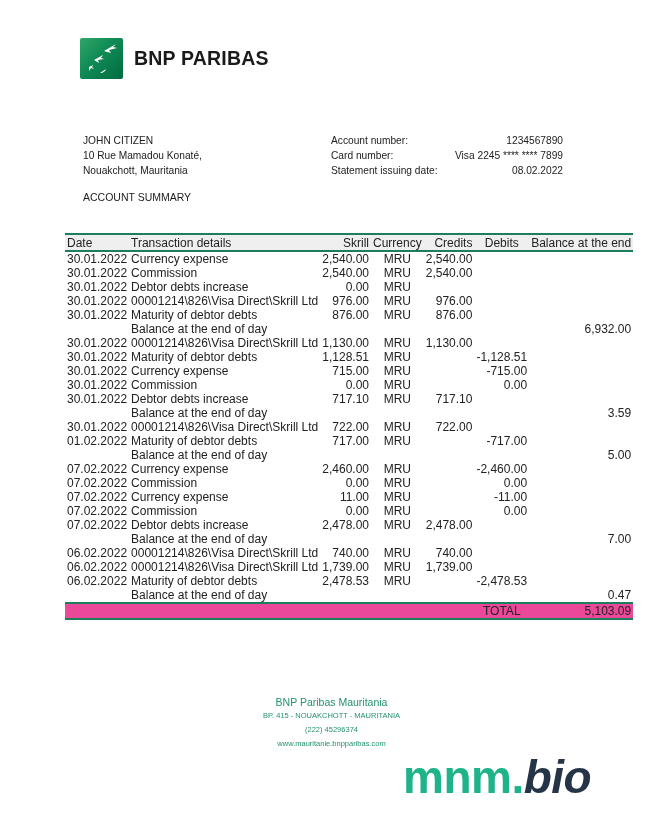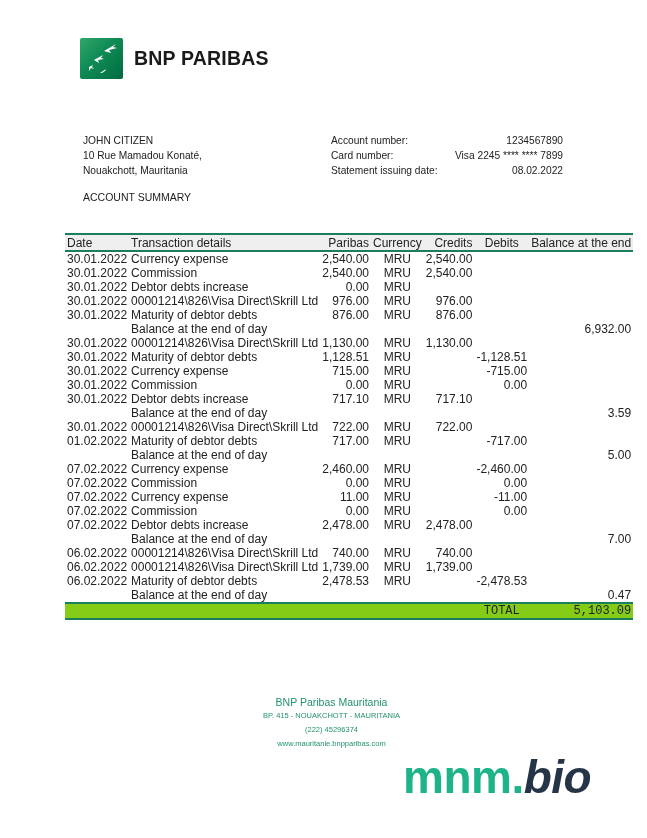--- a/index.html
+++ b/index.html
@@ -35,21 +35,21 @@
   }
   table.tx td { height: 13.4px; padding: 0 2px; white-space: nowrap; }
   .c-date { width: 44px; text-align: left; }
   .c-det { text-align: left; }
   .c-amt { width: 44px; text-align: right; }
   .c-cur { width: 44px; text-align: center; }
   .c-cr { width: 40px; text-align: right; }
   .c-db { width: 56px; text-align: right; }
   .c-bal { width: 76px; text-align: right; }
   table.tx tr.total td {
-    background: #84cc16; border-top: 2px solid #1a7f5a; border-bottom: 2px solid #1a7f5a; height: 12px; font-family: Liberation Mono, monospace;
+    background: #ec4899; border-top: 2px solid #1a7f5a; border-bottom: 2px solid #1a7f5a; height: 12px;
   }
   .footer { position: absolute; left: 8px; width: 647px; top: 695px; text-align: center; color: #23936a; font-family: "Liberation Sans", sans-serif; }
   .footer .f1 { font-size: 10.5px; line-height: 14px; }
   .footer .f2 { font-size: 7.5px; line-height: 14px; }
   .footer .f3 { font-size: 7.5px; line-height: 14px; }
   .footer .f4 { font-size: 7.5px; line-height: 13px; }
   .watermark { position: absolute; left: 403px; top: 752px; font-family: "Liberation Sans", sans-serif; font-weight: bold; font-size: 46px; letter-spacing: -0.5px; line-height: 50px; }
   .wm-a { color: #1fb38a; }
   .wm-b { color: #253446; font-style: italic; }
 </style>
@@ -91,21 +91,21 @@
   </div>
 </div>
 
 <div class="summary-title">ACCOUNT SUMMARY</div>
 
 <table class="tx">
   <thead>
     <tr>
       <th class="c-date">Date</th>
       <th class="c-det">Transaction details</th>
-      <th class="c-amt">Paribas</th>
+      <th class="c-amt">Skrill</th>
       <th class="c-cur">Currency</th>
       <th class="c-cr">Credits</th>
       <th class="c-db" style="text-align:center">Debits</th>
       <th class="c-bal">Balance at the end</th>
     </tr>
   </thead>
   <tbody id="tx-body">
       <tr>
         <td class="c-date">30.01.2022</td>
         <td class="c-det">Currency expense</td>

